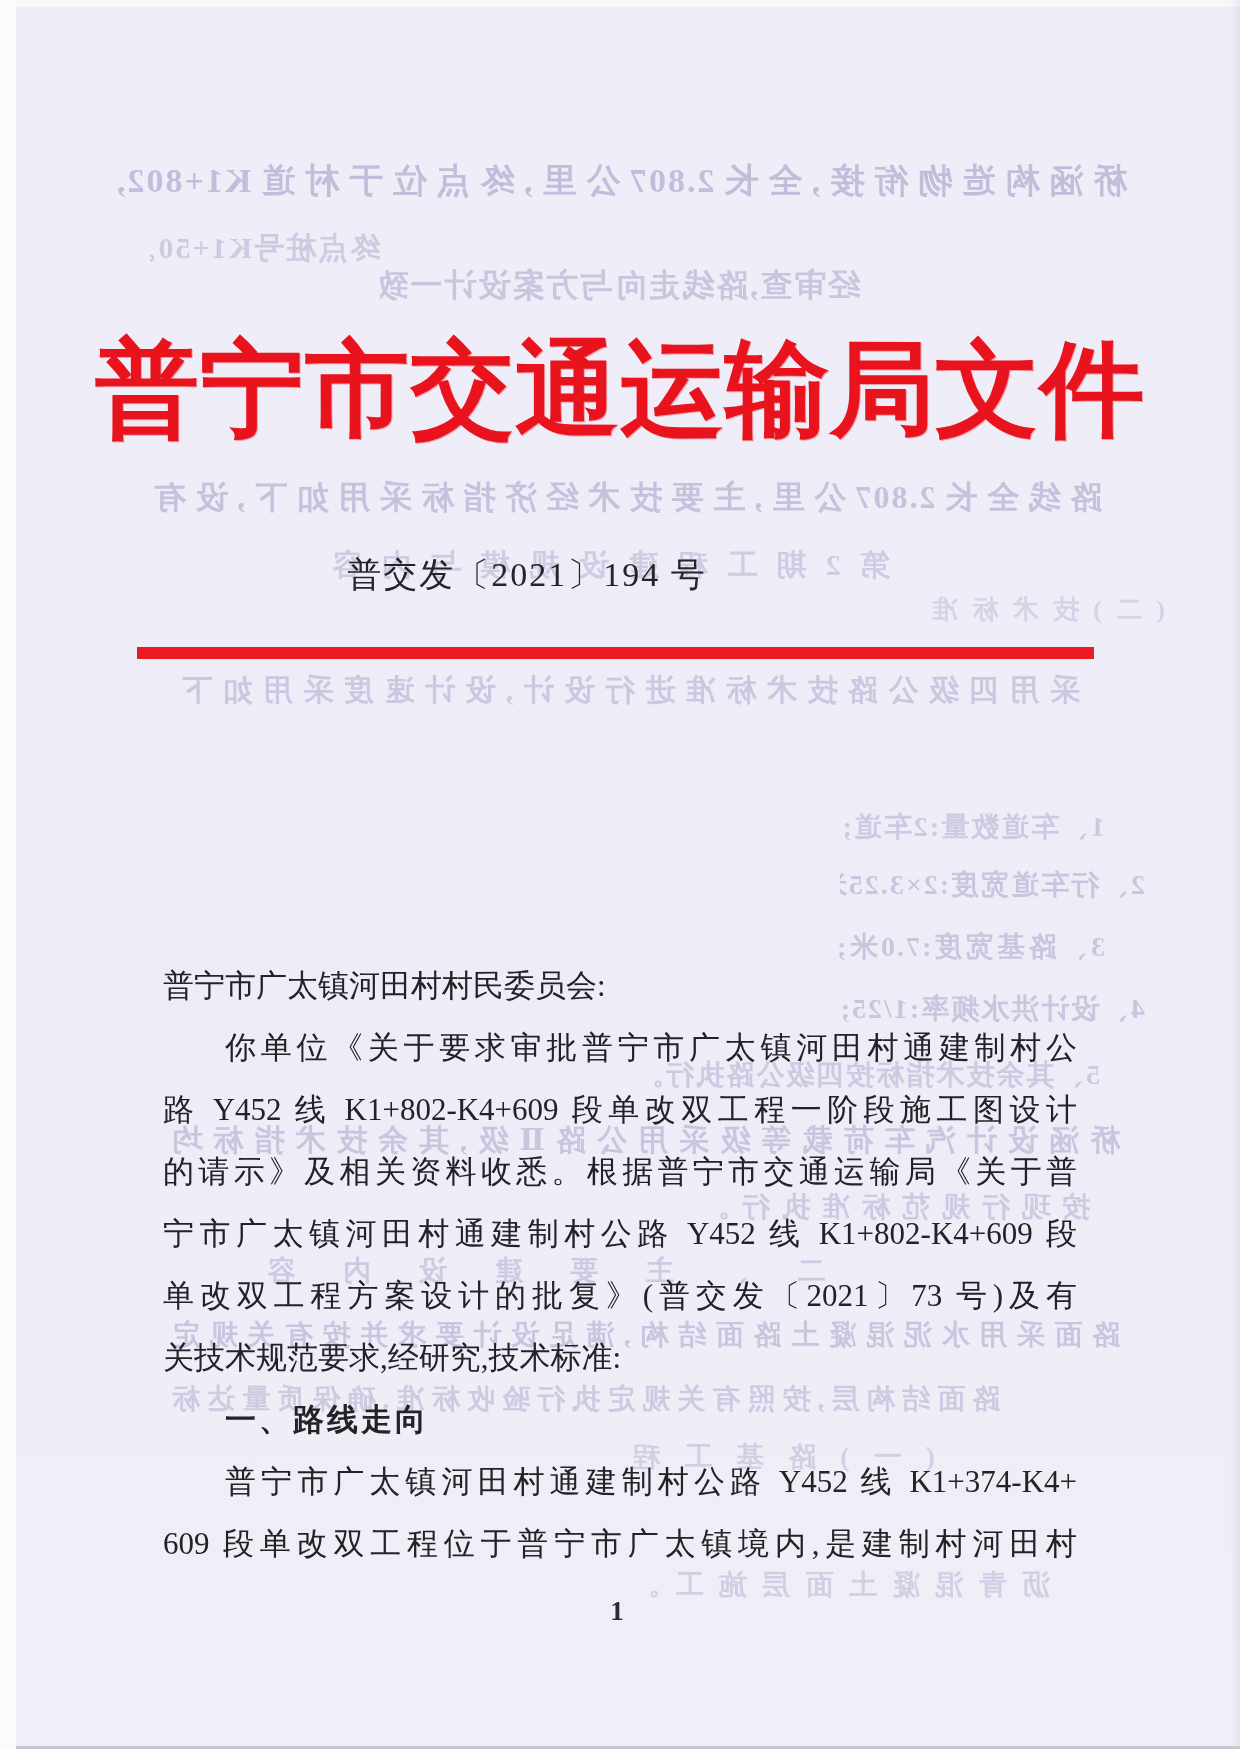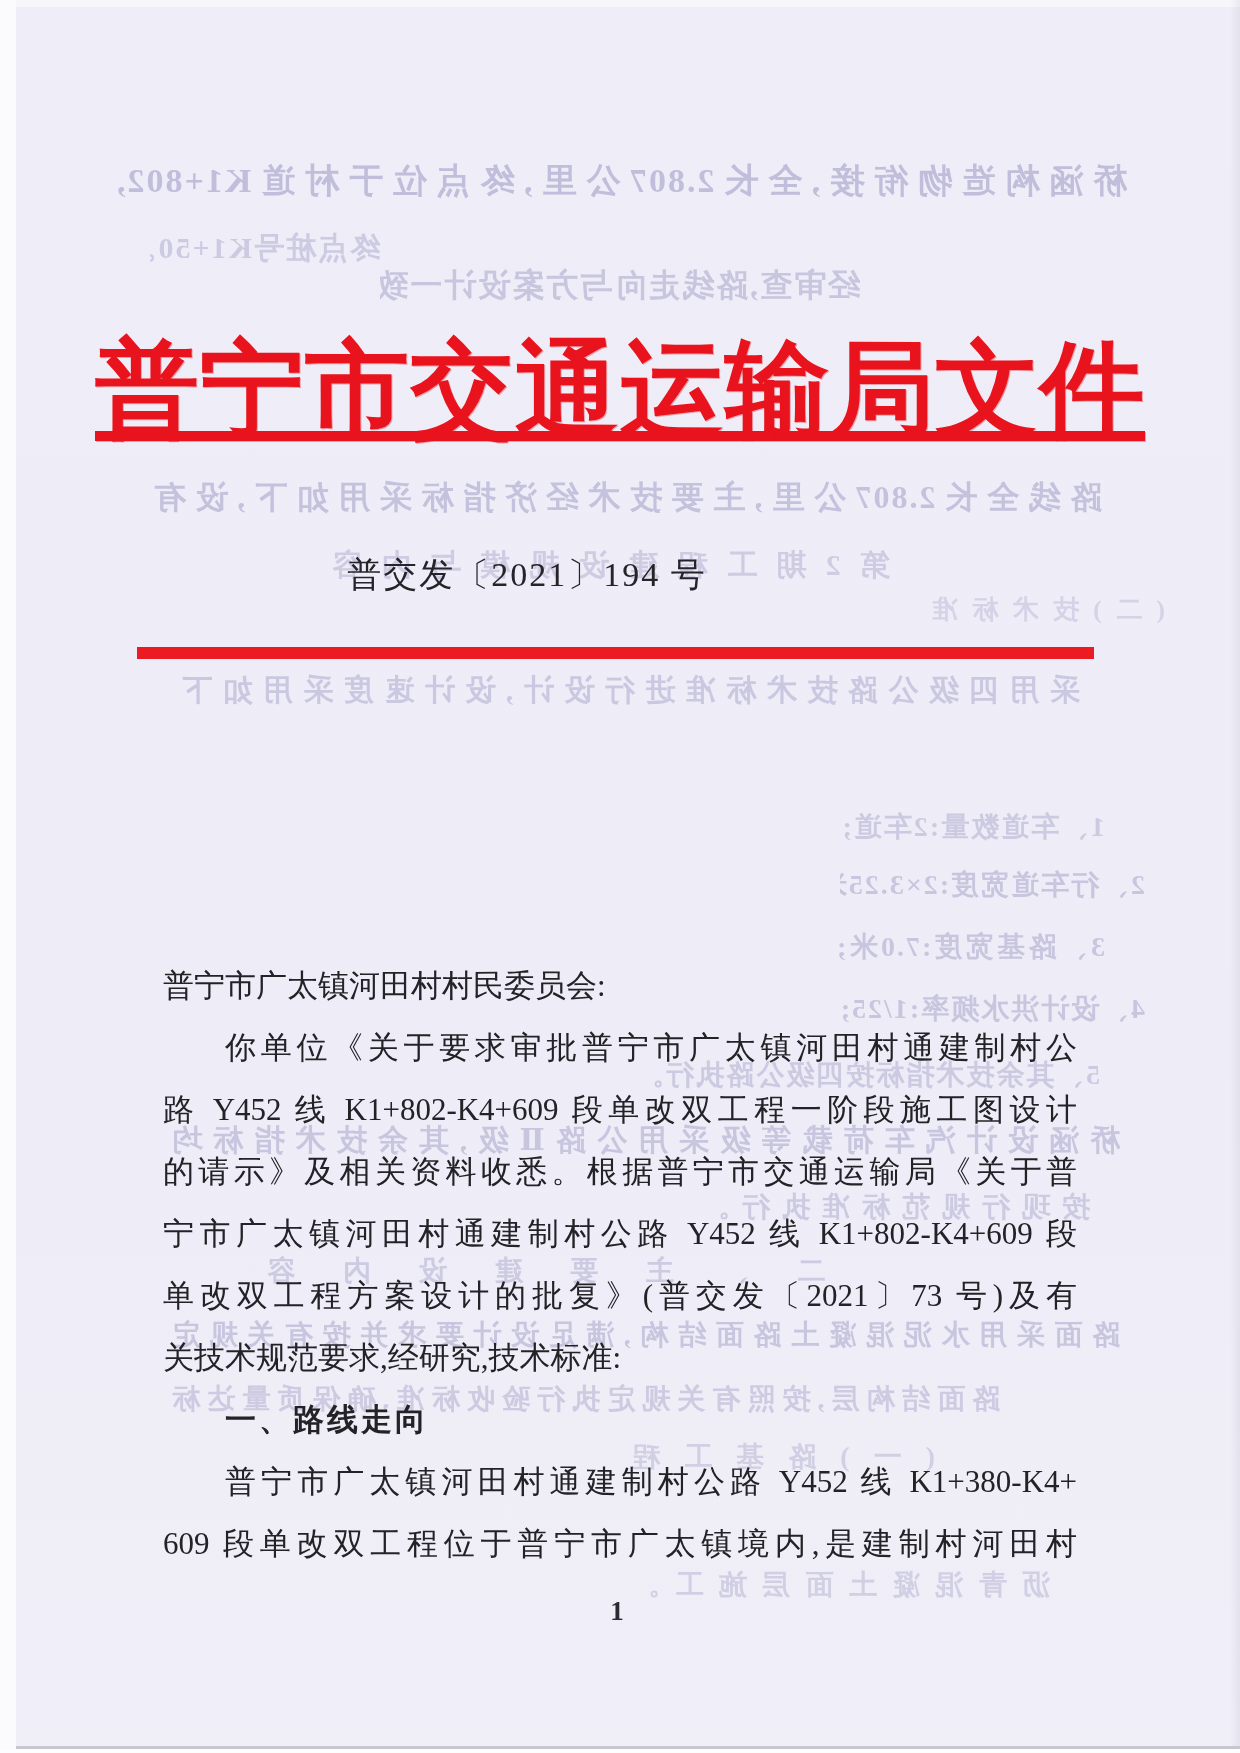--- a/index.html
+++ b/index.html
@@ -33,21 +33,20 @@
   }
 
   .header-title{
     position:absolute;left:0;top:325px;width:1240px;
     text-align:center;
     font-size:104px;line-height:130px;
     font-weight:bold;
     letter-spacing:1px;
     color:#e8131d;
     text-shadow:1px 1px 0 rgba(232,19,29,0.35);
-    text-decoration:underline;
   }
   .doc-number{
     position:absolute;left:0;top:552px;width:1054px;
     text-align:center;
     font-size:34px;line-height:46px;
     color:#24242a;
     letter-spacing:2px;
   }
   .red-rule{
     position:absolute;left:137px;top:647px;width:957px;height:12px;
@@ -116,21 +115,21 @@
 
   <div class="body-text">
     <div class="line">普宁市广太镇河田村村民委员会:</div>
     <div class="line fill indent">你单位《关于要求审批普宁市广太镇河田村通建制村公</div>
     <div class="line fill">路 Y452 线 K1+802-K4+609 段单改双工程一阶段施工图设计</div>
     <div class="line fill">的请示》及相关资料收悉。根据普宁市交通运输局《关于普</div>
     <div class="line fill">宁市广太镇河田村通建制村公路 Y452 线 K1+802-K4+609 段</div>
     <div class="line fill">单改双工程方案设计的批复》(普交发〔2021〕73 号)及有</div>
     <div class="line">关技术规范要求,经研究,技术标准:</div>
     <div class="line heading indent">一、路线走向</div>
-    <div class="line fill indent">普宁市广太镇河田村通建制村公路 Y452 线 K1+380-K4+</div>
+    <div class="line fill indent">普宁市广太镇河田村通建制村公路 Y452 线 K1+374-K4+</div>
     <div class="line fill">609 段单改双工程位于普宁市广太镇境内,是建制村河田村</div>
   </div>
 
   <div class="page-number">1</div>
 
   <div class="edge-left"></div>
   <div class="edge-bottomline"></div>
   <div class="edge-bottom"></div>
 </div>
 

